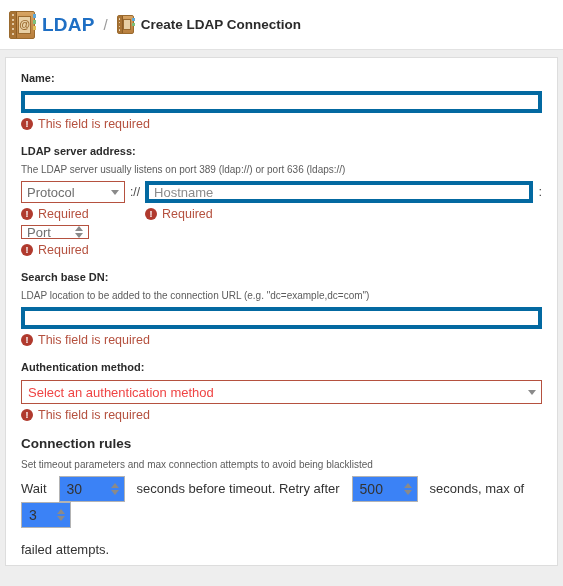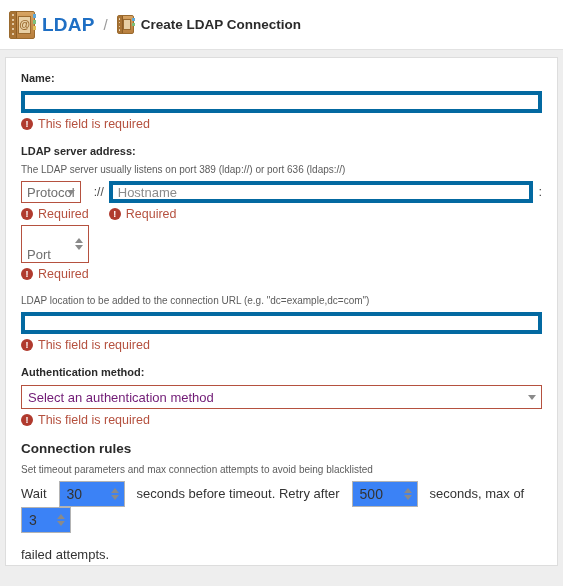--- a/index.html
+++ b/index.html
@@ -185,21 +185,21 @@
 
   
   .addr-row {
     display: flex;
     align-items: flex-start;
   }
   .addr-col { display: flex; flex-direction: column; }
 
   .selbox {
     position: relative;
-    width: 60px;
+    width: 104px;
     height: 22px;
     box-sizing: border-box;
     border: 1px solid #b5513f;
     background: #ffffff;
     display: flex;
     align-items: center;
     padding: 0 5px;
     font-size: 13px;
     color: #6f6f6f;
     overflow: hidden;
@@ -225,26 +225,26 @@
     font-size: 13px;
     color: #4a4a4a;
     margin-left: 5px;
     line-height: 22px;
   }
   .hostwrap { flex: 1; }
 
   .spinbox {
     position: relative;
     width: 68px;
-    height: 38px;
+    height: 14px;
     box-sizing: border-box;
     border: 1px solid #b5513f;
     background: #ffffff;
     display: flex;
-    align-items: flex-end;
+    align-items: center;
     padding: 0 18px 0 5px;
     font-size: 13px;
     color: #6f6f6f;
   }
   .spin-arrows {
     position: absolute;
     right: 5px;
     top: 50%;
     transform: translateY(-50%);
     display: flex;
@@ -265,21 +265,21 @@
     position: relative;
     width: 100%;
     height: 24px;
     box-sizing: border-box;
     border: 1px solid #b5513f;
     background: #ffffff;
     display: flex;
     align-items: center;
     padding: 0 22px 0 6px;
     font-size: 13px;
-    color: #701a75;
+    color: #ef4444;
   }
 
   
   .hrule-label {
     font-size: 13.5px;
     font-weight: bold;
     color: #2b2b2b;
     margin-bottom: 8px;
   }
   .rules-row {
@@ -405,20 +405,21 @@
         </span>
       </div>
       <div class="errline">
         <span class="erricon">!</span>
         <span>Required</span>
       </div>
     </div>
   </div>
 
   <div class="sec">
+    <div class="flabel">Search base DN:</div>
     <div class="fhelp">LDAP location to be added to the connection URL (e.g. "dc=example,dc=com")</div>
     <input class="txtinput" type="text" value="" style="">
     <div class="errline">
       <span class="erricon">!</span>
       <span>This field is required</span>
     </div>
   </div>
 
   <div class="sec">
     <div class="flabel">Authentication method:</div>

